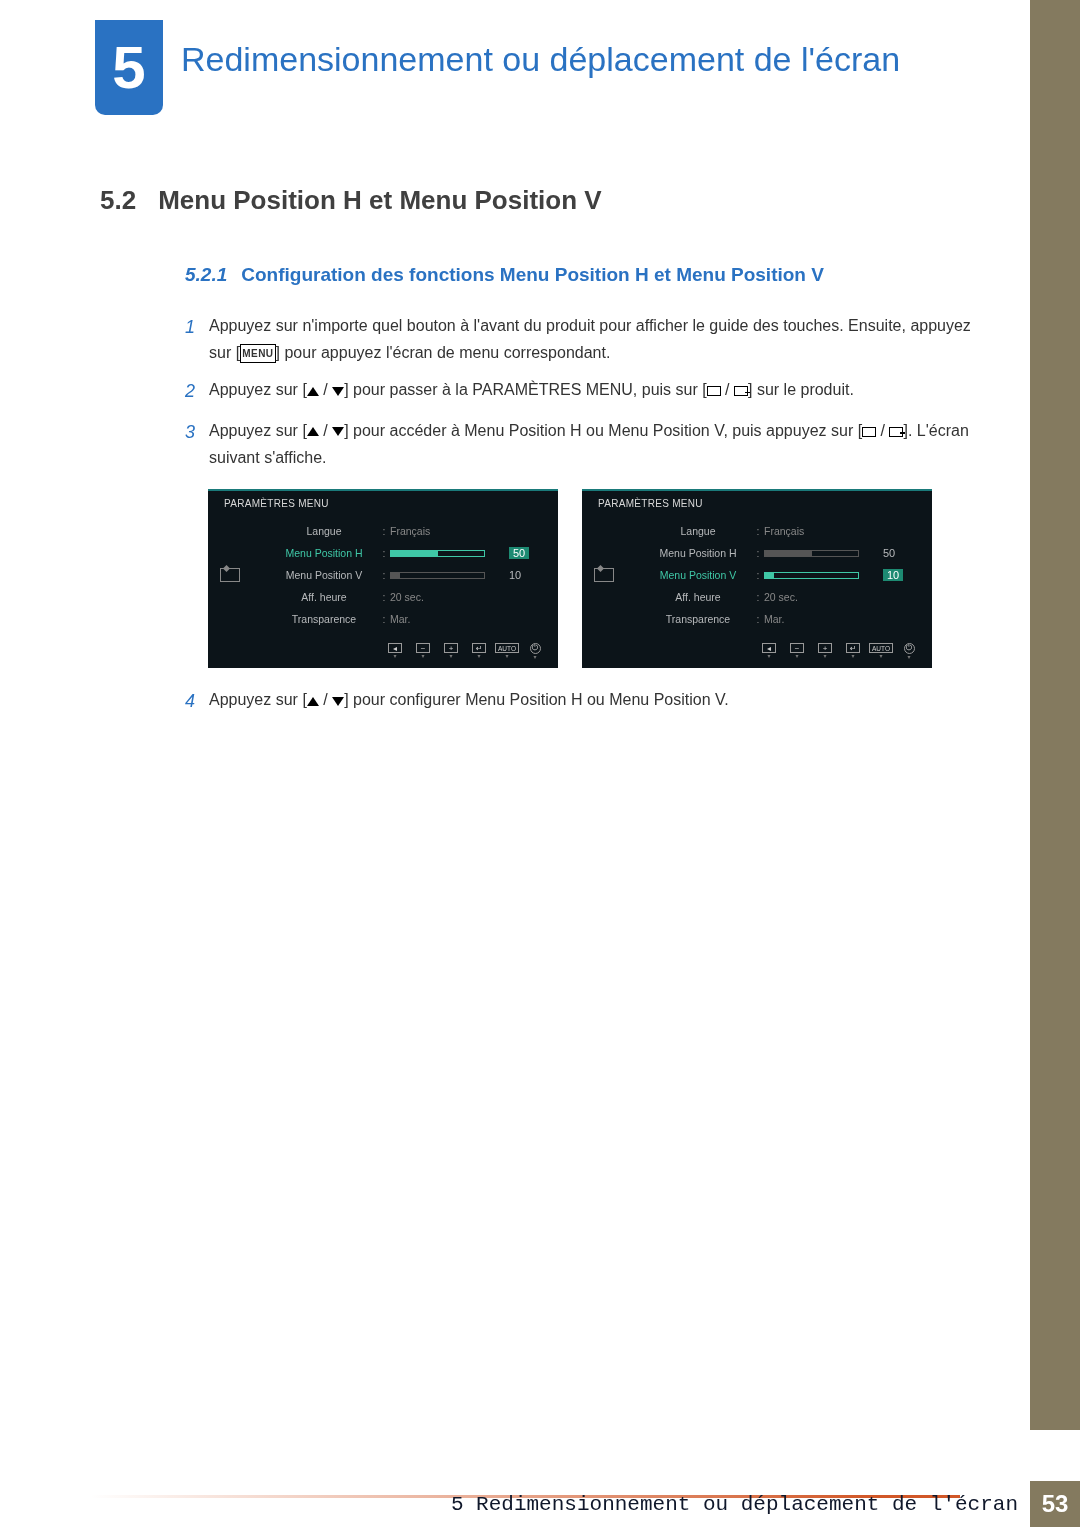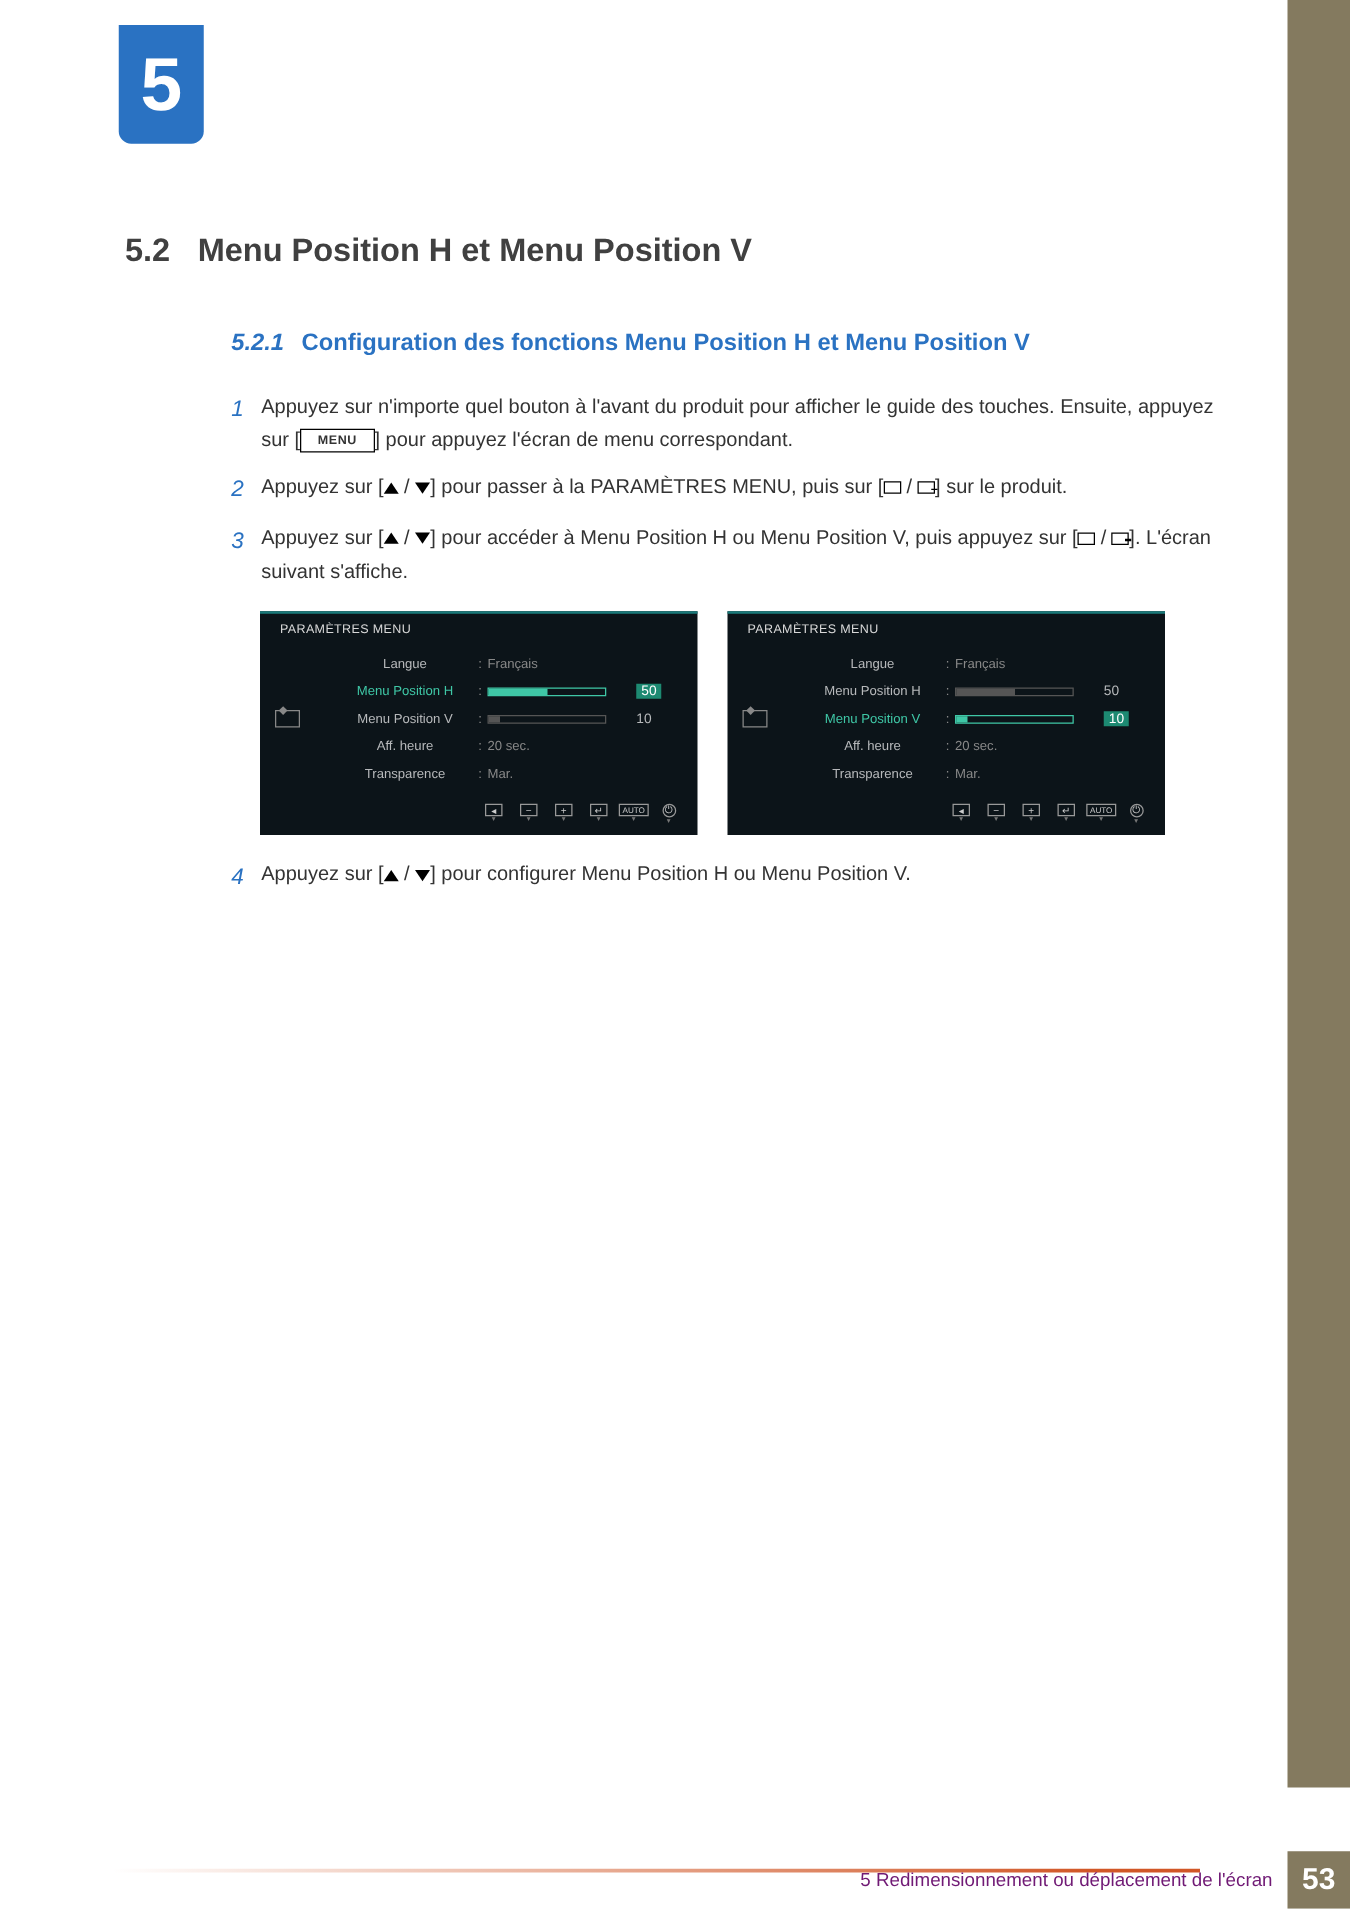--- a/index.html
+++ b/index.html
@@ -83,21 +83,21 @@
     color: #2a72c2;
     font-style: italic;
     width: 24px;
     flex-shrink: 0;
     font-size: 18px;
   }
   .step-body { flex: 1; }
   .kbd-menu {
     display: inline-block;
     border: 1px solid #000;
-    padding: 0 13px;
+    padding: 0 1px;
     font-size: 10px;
     font-weight: bold;
     vertical-align: middle;
     background: #fff;
     letter-spacing: 0.5px;
   }
   .tri-up, .tri-down {
     display: inline-block;
     width: 0; height: 0;
     vertical-align: middle;
@@ -225,44 +225,46 @@
   .footer-grad {
     position: absolute;
     left: 90px;
     right: 120px;
     top: 14px;
     height: 3px;
     background: linear-gradient(to right, rgba(209,87,39,0), #d15727 90%);
   }
   .footer-text {
     align-self: center;
-    color: #701a75;
-    font-size: 15px;
+    color: #0f172a;
+    font-size: 21px;
     padding-right: 12px;
     position: relative;
     z-index: 1;
+    font-family: Liberation Mono, monospace;
   }
   .footer-pagebox {
     width: 50px;
     background: #847a5f;
     color: #fff;
     font-size: 24px;
     font-weight: bold;
     display: flex;
     align-items: center;
     justify-content: center;
   }
 </style>
 </head>
 <body>
 
 <div class="sidebar-stripe"></div>
 
 <div class="chapter-header">
   <div class="chapter-badge">5</div>
+  <div class="chapter-title">Redimensionnement ou déplacement de l'écran</div>
 </div>
 
 <div class="content">
 
   <div class="section-heading">
     <span>5.2</span>
     <span>Menu Position H et Menu Position V</span>
   </div>
 
 

